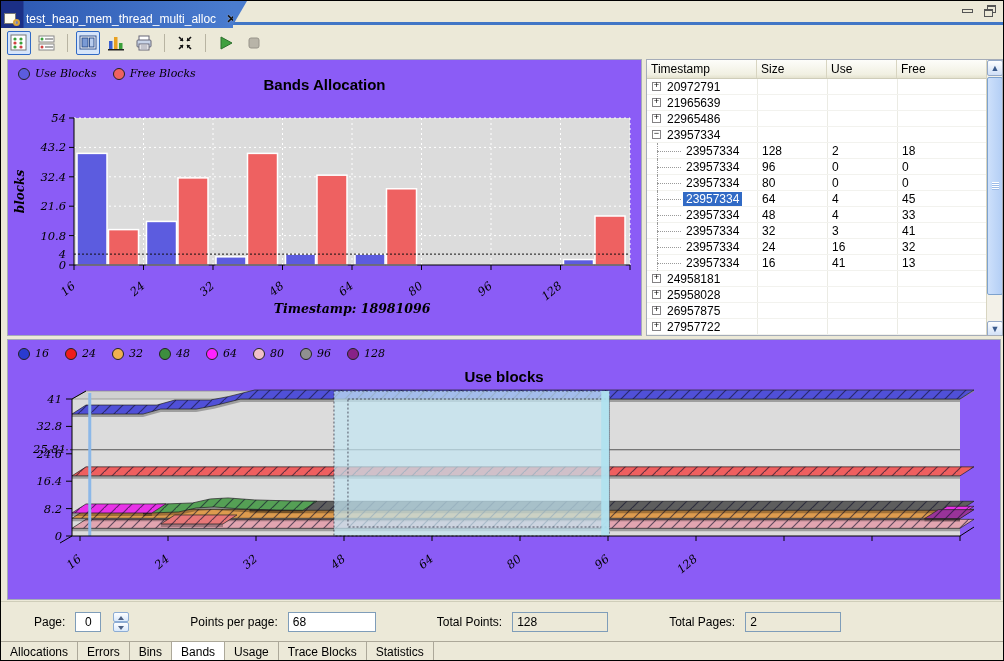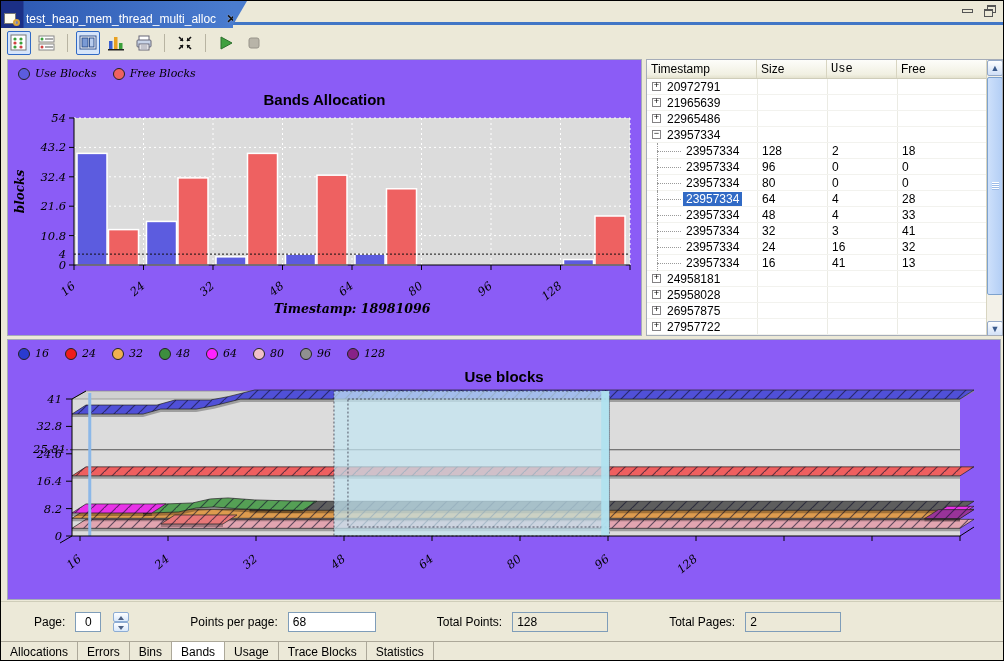--- a/index.html
+++ b/index.html
@@ -33,21 +33,21 @@
   
   .panel{position:absolute;background:#8b5cf6;border:1px solid #a5acb8;}
   #panel-bands{left:6px;top:58px;width:635px;height:277px;}
   #panel-table{left:645px;top:58px;width:357px;height:277px;overflow:hidden;}
   #panel-use{left:6px;top:338px;width:994px;height:261px;}
   .legend{position:absolute;left:10px;top:7px;display:flex;gap:16px;align-items:center;}
   .legend .li{display:flex;gap:5px;align-items:center;}
   .dot{width:12px;height:12px;border-radius:50%;border:1px solid #222;}
   .leglbl{font-family:"DejaVu Serif",serif;font-style:italic;font-size:11px;}
   .ctitle{position:absolute;left:0;width:100%;text-align:center;font-weight:bold;font-size:15px;font-family:"Liberation Sans",sans-serif;}
-  #bands-title{top:31px;}
+  #bands-title{top:16px;}
   #use-title{top:28px;}
   
   #thead{position:absolute;left:0;top:0;width:340px;height:19px;display:flex;
     background:linear-gradient(#fdfdfa,#f1f0e2 80%,#e4e2cf);border-bottom:1px solid #cfcdb9;}
   #thead .hc{padding:2px 4px;border-right:1px solid #d8d5c1;font-size:12px;}
   #tbody{position:absolute;left:0;top:19px;width:340px;height:258px;overflow:hidden;background:#fff;}
   .colguides{position:absolute;top:0;bottom:0;width:1px;background:#ebebe4;}
   .trow{position:relative;height:16px;display:flex;align-items:center;border-bottom:1px solid #f2f2ee;font-size:12px;}
   .trow .c0{width:110px;position:relative;height:16px;}
   .trow .c1{width:70px;padding-left:5px;}
@@ -270,21 +270,21 @@
         <line x1="622" y1="153" x2="622" y2="158" stroke="#000"></line>
         <text x="16" y="79.5" text-anchor="middle" font-size="12" font-style="italic" font-weight="bold" transform="rotate(-90 16 79.5)">blocks</text>
         <text x="344" y="201" text-anchor="middle" font-size="12.5" font-style="italic" font-weight="bold">Timestamp: 18981096</text>
       </svg>
   </div>
 
   <div class="panel" id="panel-table">
     <div id="thead">
         <div class="hc" style="width: 110px;">Timestamp</div>
         <div class="hc" style="width: 70px;">Size</div>
-        <div class="hc" style="width: 70px; font-family: Liberation Mono, monospace;">Use</div>
+        <div class="hc" style="width: 70px;">Use</div>
         <div class="hc" style="width: 90px;">Free</div>
       </div>
     <div id="tbody">
         <div class="colguides" style="left: 110px;"></div>
         <div class="colguides" style="left: 180px;"></div>
         <div class="colguides" style="left: 250px;"></div>
         <div class="trow">
           <div class="c0">
             <span class="toggle">+</span>
             <span class="plabel">20972791</span>
@@ -351,21 +351,21 @@
           <div class="c3">0</div>
         </div>
         <div class="trow">
           <div class="c0">
             <span class="vline"></span>
             <span class="stub"></span>
             <span class="clabel sel">23957334</span>
           </div>
           <div class="c1">64</div>
           <div class="c2">4</div>
-          <div class="c3">28</div>
+          <div class="c3">45</div>
         </div>
         <div class="trow">
           <div class="c0">
             <span class="vline"></span>
             <span class="stub"></span>
             <span class="clabel">23957334</span>
           </div>
           <div class="c1">48</div>
           <div class="c2">4</div>
           <div class="c3">33</div>

